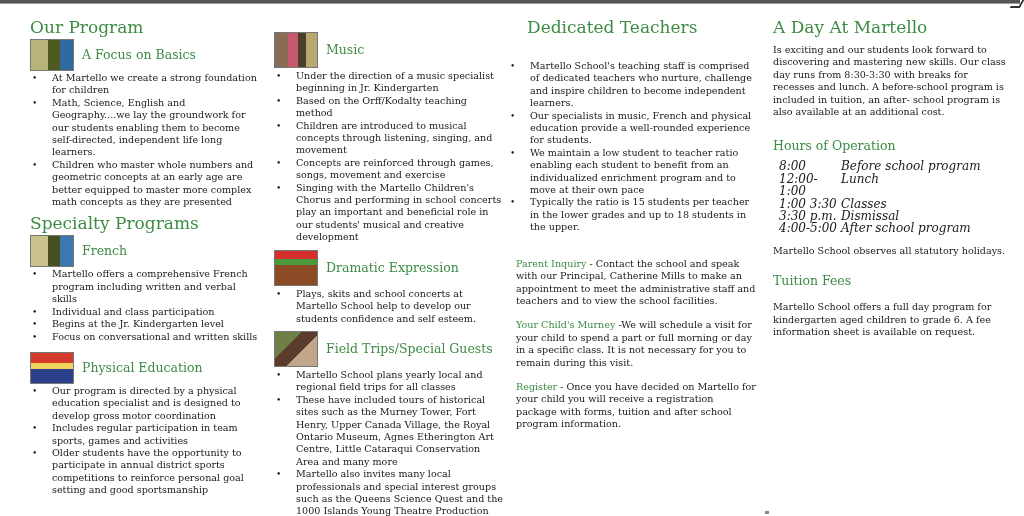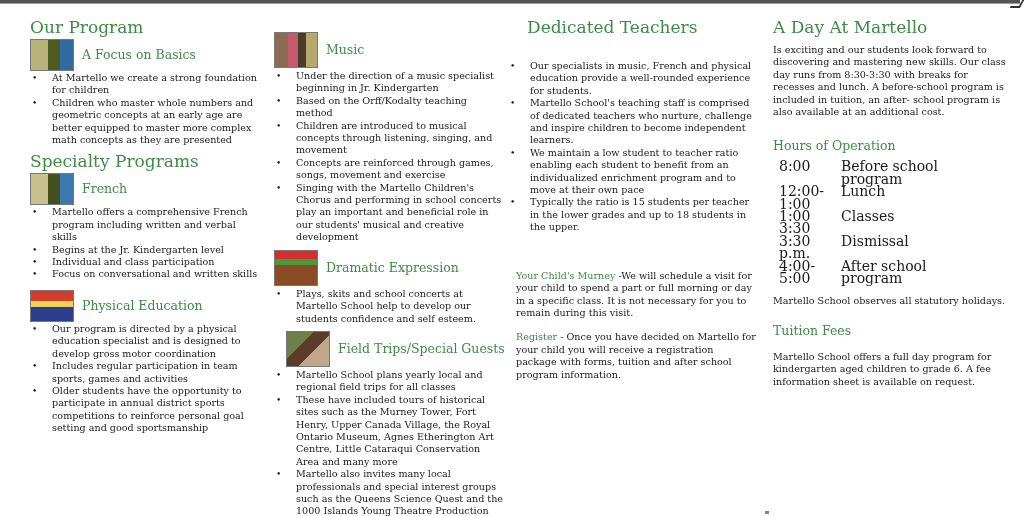--- a/index.html
+++ b/index.html
@@ -50,52 +50,53 @@
     }
     li::before {
       content: "\2022"; position: absolute; left: -20px; top: 0; font-size: 9px;
     }
     p.body { font-size: 9.6px; line-height: 12.4px; margin: 0; }
     .spacer-6 { height: 6px; }
     .spacer-10 { height: 10px; }
     .green { color: #3d8b45; }
     .h3 { color: #3d8b45; font-size: 12.5px; line-height: 16px; margin: 0; font-weight: normal; }
     table.hours { border-collapse: collapse; margin-left: 6px; }
-    table.hours td { font-size: 14px; line-height: 12.4px; padding: 0; vertical-align: top; }
+    table.hours td { font-size: 12px; line-height: 12.4px; padding: 0; vertical-align: top; font-style: italic; }
     table.hours td.t { width: 62px; }
     table.hours td.d { width: 140px; }
     .footer-mark {
       position: absolute; left: 765px; top: 511px; width: 4px; height: 3px; background: #888;
     }
   </style>
 </head>
 <body>
 
 <div class="top-rule"></div>
 <div class="corner-mark"></div>
 
 <div class="col col1">
   <div class="h1">Our Program</div>
   <div class="sec-head">
     <div class="thumb basics"></div>
     <span class="h2">A Focus on Basics</span>
   </div>
   <ul>
     <li>At Martello we create a strong foundation for children</li>
+    <li>Math, Science, English and Geography....we lay the groundwork for our students enabling them to become self-directed, independent life long learners.</li>
     <li>Children who master whole numbers and geometric concepts at an early age are better equipped to master more complex math concepts as they are presented</li>
   </ul>
   <div class="h1" style="margin-top:4px;">Specialty Programs</div>
   <div class="sec-head">
     <div class="thumb french"></div>
     <span class="h2">French</span>
   </div>
   <ul>
     <li>Martello offers a comprehensive French program including written and verbal skills</li>
+    <li>Individual and class participation</li>
     <li>Begins at the Jr. Kindergarten level</li>
-    <li>Individual and class participation</li>
     <li>Focus on conversational and written skills</li>
   </ul>
   <div class="spacer-10"></div>
   <div class="sec-head">
     <div class="thumb pe"></div>
     <span class="h2">Physical Education</span>
   </div>
   <ul>
     <li>Our program is directed by a physical education specialist and is designed to develop gross motor coordination</li>
     <li>Includes regular participation in team sports, games and activities</li>
@@ -117,41 +118,44 @@
   </ul>
   <div class="spacer-6"></div>
   <div class="sec-head" style="height:36px;">
     <div class="thumb drama" style="height:34px;"></div>
     <span class="h2">Dramatic Expression</span>
   </div>
   <ul>
     <li>Plays, skits and school concerts at Martello School help to develop our students confidence and self esteem.</li>
   </ul>
   <div class="spacer-6"></div>
-  <div class="sec-head" style="height:36px;margin-left:12px;">
+  <div class="sec-head" style="height:36px;">
     <div class="thumb field" style="height:34px;"></div>
     <span class="h2">Field Trips/Special Guests</span>
   </div>
   <ul>
     <li>Martello School plans yearly local and regional field trips for all classes</li>
     <li>These have included tours of historical sites such as the Murney Tower, Fort Henry, Upper Canada Village, the Royal Ontario Museum, Agnes Etherington Art Centre, Little Cataraqui Conservation Area and many more</li>
     <li>Martello also invites many local professionals and special interest groups such as the Queens Science Quest and the 1000 Islands Young Theatre Production Company to visit and share their skills and enthusiasm with our students.</li>
   </ul>
 </div>
 
 <div class="col col3">
   <div class="h1" style="margin-left:11px;margin-bottom:22px;">Dedicated Teachers</div>
   <ul style="padding-left:14px;">
+    <li> Martello School's teaching staff is comprised of dedicated teachers who nurture, challenge and inspire children to become independent learners.</li>
     <li>Our specialists in music, French and physical education provide a well-rounded experience for students.</li>
-    <li> Martello School's teaching staff is comprised of dedicated teachers who nurture, challenge and inspire children to become independent learners.</li>
     <li>We maintain a low student to teacher ratio enabling each student to benefit from an individualized enrichment program and to move at their own pace</li>
     <li>Typically the ratio is 15 students per teacher  in the lower grades and up to 18 students in the upper.</li>
   </ul>
   <div style="height:12px;"></div>
   <div style="height:12px;"></div>
+  <p class="body">
+    <span class="green">Parent Inquiry</span><span> - Contact the school and speak with our Principal, Catherine Mills to make an appointment to meet the administrative staff and teachers and to view the school facilities.</span>
+  </p>
   <div style="height:12px;"></div>
   <p class="body">
     <span class="green">Your Child's Murney</span><span> -We will schedule a visit for your child to spend a part or full morning or day in a specific class. It is not necessary for you to remain during this visit.</span>
   </p>
   <div style="height:12px;"></div>
   <p class="body">
     <span class="green">Register</span><span> - Once you have decided on Martello for your child you will receive a registration package with forms, tuition and after school program information.</span>
   </p>
 </div>
 

